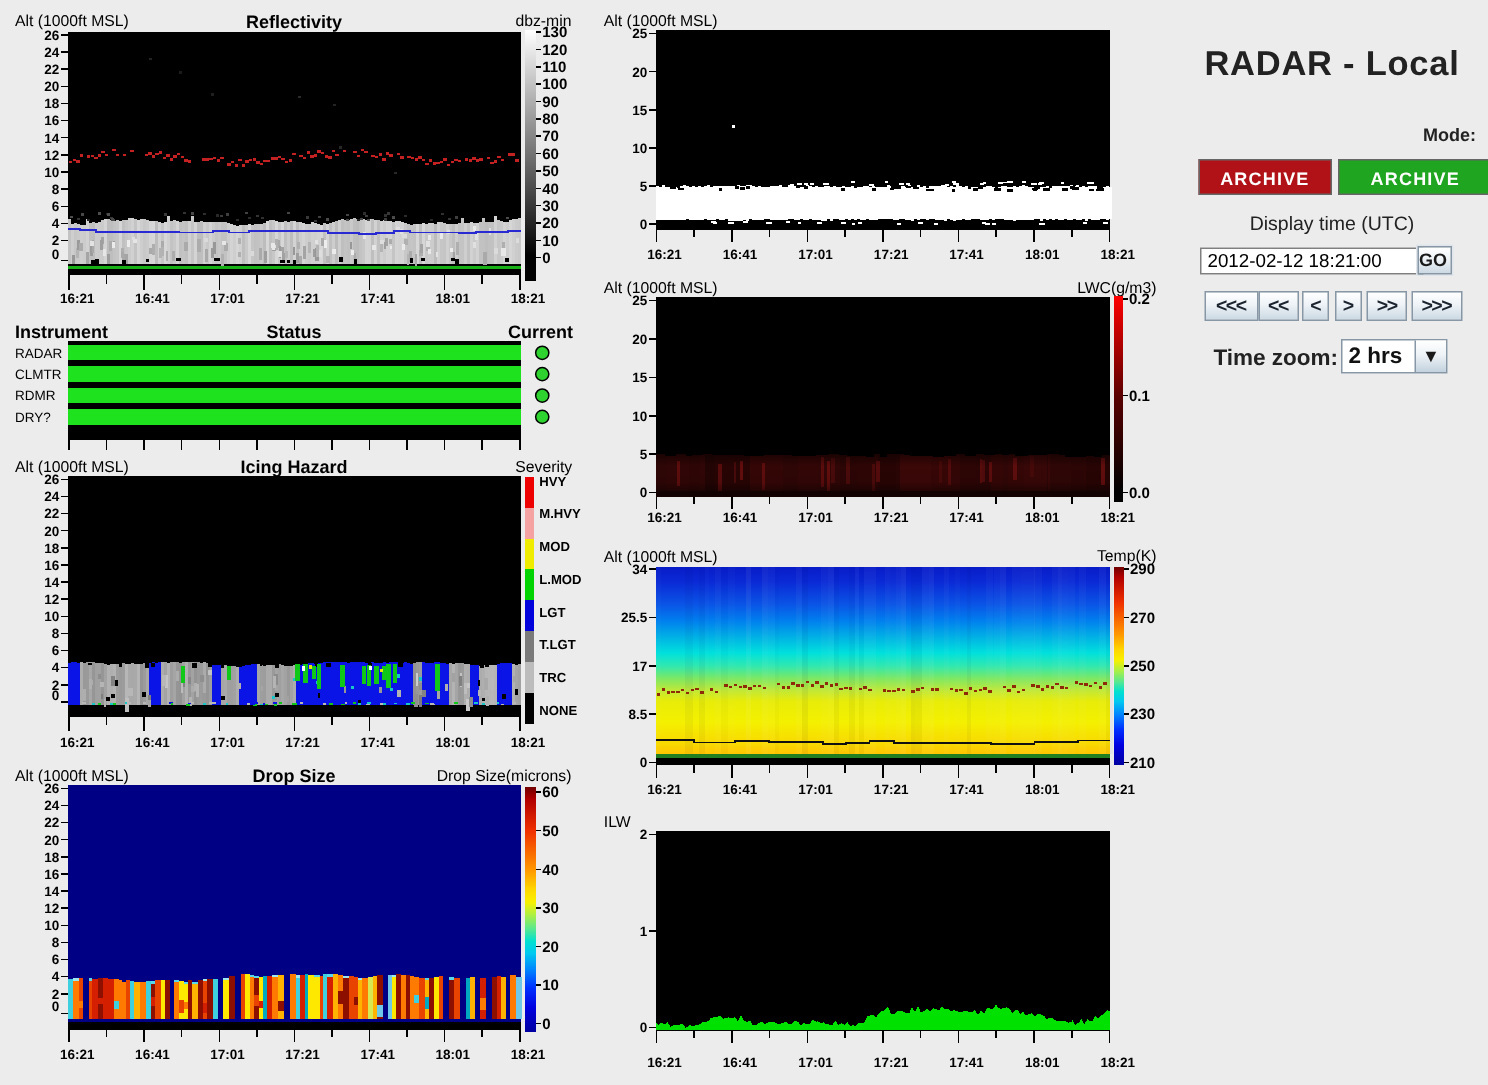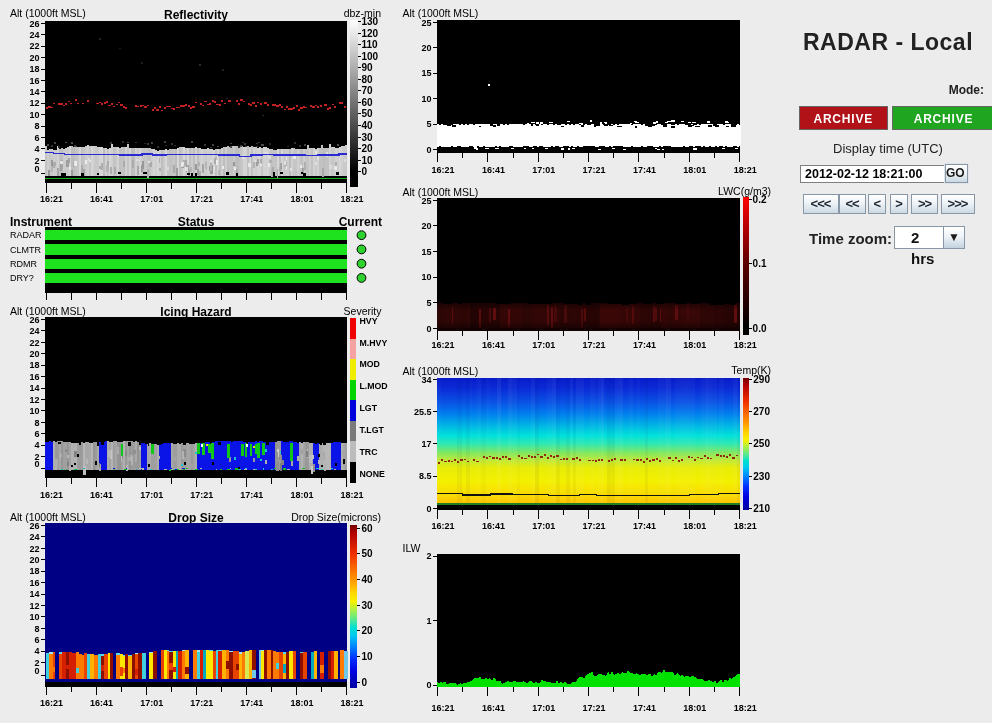--- a/index.html
+++ b/index.html
@@ -8,34 +8,34 @@
 .mode{position:absolute;left:788px;top:83px;width:196px;text-align:right;
   font-size:12px;font-weight:bold;color:#222}
 .btn{position:absolute;top:106px;height:24px;line-height:24px;text-align:center;
   color:#fff;font-size:12px;font-weight:bold;letter-spacing:0.8px;
   border:1px solid #666;box-sizing:border-box}
 .rt{left:799px;width:88.5px;background:#b11217}
 .ar{left:892px;width:103px;background:#1fa51f}
 .dtl{position:absolute;left:788px;top:141px;width:200px;text-align:center;
   font-size:13px;font-weight:normal;color:#222}
 .inp{position:absolute;left:800px;top:164.5px;width:143px;height:16.5px;
-  background:#fff;border:1px solid #7f7f7f;font-size:12.5px;font-weight:bold;
+  background:#fff;border:1px solid #7f7f7f;font-size:12.5px;font-weight:normal;
   line-height:16.5px;padding-left:4px;color:#000}
 .go{position:absolute;left:945px;top:163.5px;width:21px;height:17px;
   border:1px solid #8897a5;background:linear-gradient(180deg,#ffffff,#eef3f7 45%,#ccd9e3);
   font-size:12px;font-weight:bold;color:#1a1a1a;text-align:left;line-height:16px;
   box-shadow:0 0 0 1px #dfe5ea}
 .nav{position:absolute;top:194px;height:18px;border:1px solid #8897a5;
   background:linear-gradient(180deg,#ffffff,#eef3f7 45%,#ccd9e3);
   font-size:13px;font-weight:bold;color:#1c2430;text-align:center;line-height:17px;
   letter-spacing:-1px}
 .tz{position:absolute;left:809px;top:230px;font-size:15px;font-weight:bold;color:#222}
 .combo{position:absolute;left:894px;top:225.5px;width:69px;height:21px;
   border:1px solid #8897a5;background:#fff;display:flex}
-.cval{flex:1;font-size:15px;font-weight:bold;color:#111;padding-left:16px;line-height:21px}
+.cval{flex:1;font-size:15px;font-weight:bold;color:#111;padding-left:4px;line-height:21px}
 .carr{width:20px;background:linear-gradient(180deg,#ffffff,#eef3f7 45%,#c3d2de);
   border-left:1px solid #8897a5;font-size:12px;color:#1a1a1a;text-align:center;line-height:20px}
 </style></head>
 <body>
 <svg width="992" height="723" viewBox="0 0 992 723" font-family="Liberation Sans, sans-serif" shape-rendering="crispEdges" style="position:absolute;top:0;left:0">
     <text x="10" y="17" font-size="10.5" text-anchor="start" font-weight="normal" fill="#000">Alt (1000ft MSL)</text>
     <text x="196" y="18.5" font-size="12" text-anchor="middle" font-weight="bold" fill="#000">Reflectivity</text>
     <text x="381" y="17" font-size="10.5" text-anchor="end" font-weight="normal" fill="#000">dbz-min</text>
     <rect x="45" y="21" width="302" height="162" fill="#000"></rect>
     <text x="39.5" y="26.5" font-size="9" text-anchor="end" font-weight="bold" fill="#000">26</text>

